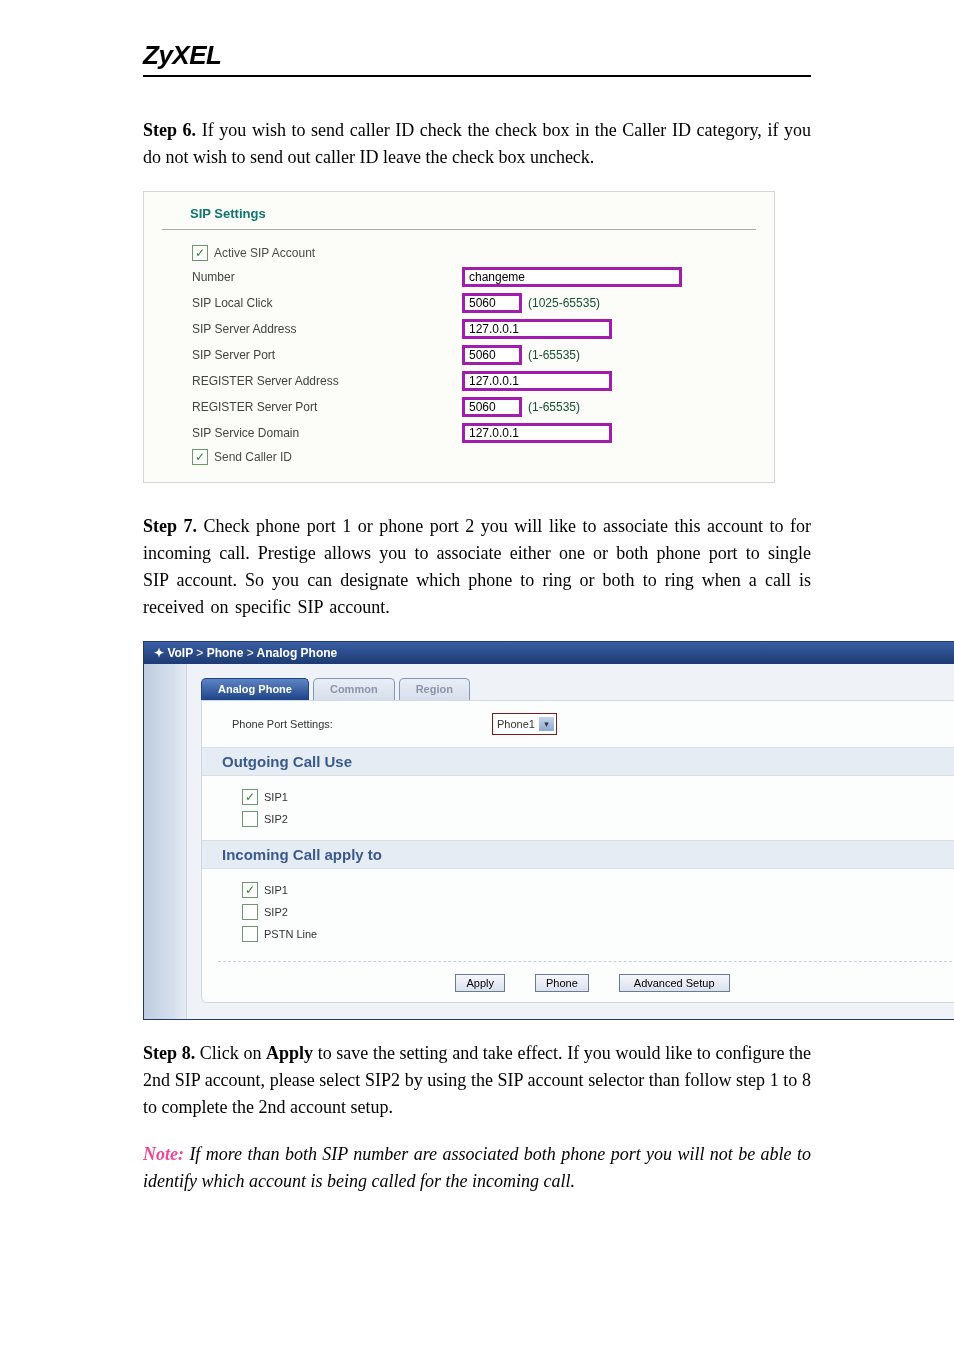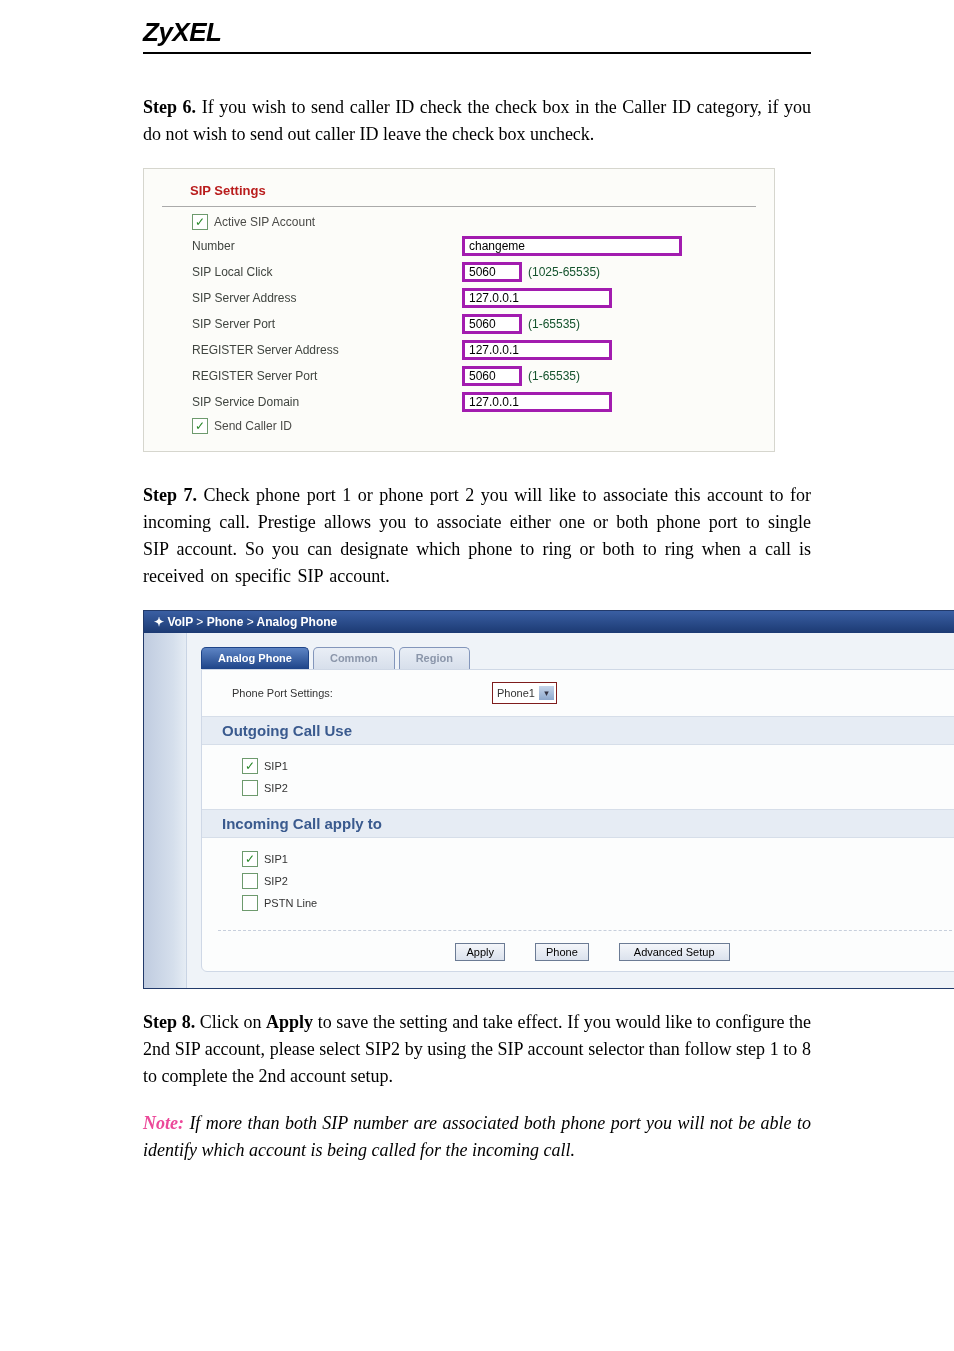--- a/index.html
+++ b/index.html
@@ -5,21 +5,21 @@
   body {
     margin: 0;
     padding: 0;
     background: #ffffff;
     font-family: "Times New Roman", Times, serif;
     color: #000;
   }
   .page {
     width: 768px;
     margin: 0 auto;
-    padding: 17px 50px;
+    padding: 40px 50px;
     box-sizing: border-box;
   }
   .brand {
     font-family: Arial, sans-serif;
     font-size: 26px;
     font-weight: 900;
     font-style: italic;
     letter-spacing: -0.5px;
     border-bottom: 2px solid #000;
     padding-bottom: 4px;
@@ -55,25 +55,25 @@
     width: 630px;
     margin: 18px 0 30px 0;
     font-family: Verdana, Arial, sans-serif;
     font-size: 12px;
     color: #4b4b48;
     padding: 10px 0 14px 0;
   }
   .sip-title {
     font-family: Verdana, Arial, sans-serif;
     font-weight: bold;
-    color: #b91c1c;
+    color: #0f766e;
     font-size: 13px;
     padding: 4px 0 8px 28px;
     border-bottom: 1px solid #aaa;
-    margin: 0 18px 4px 18px;
+    margin: 0 18px 12px 18px;
   }
   .sip-row {
     display: flex;
     align-items: center;
     padding: 3px 0 3px 48px;
   }
   .sip-row .lbl {
     width: 270px;
     color: #404540;
   }

